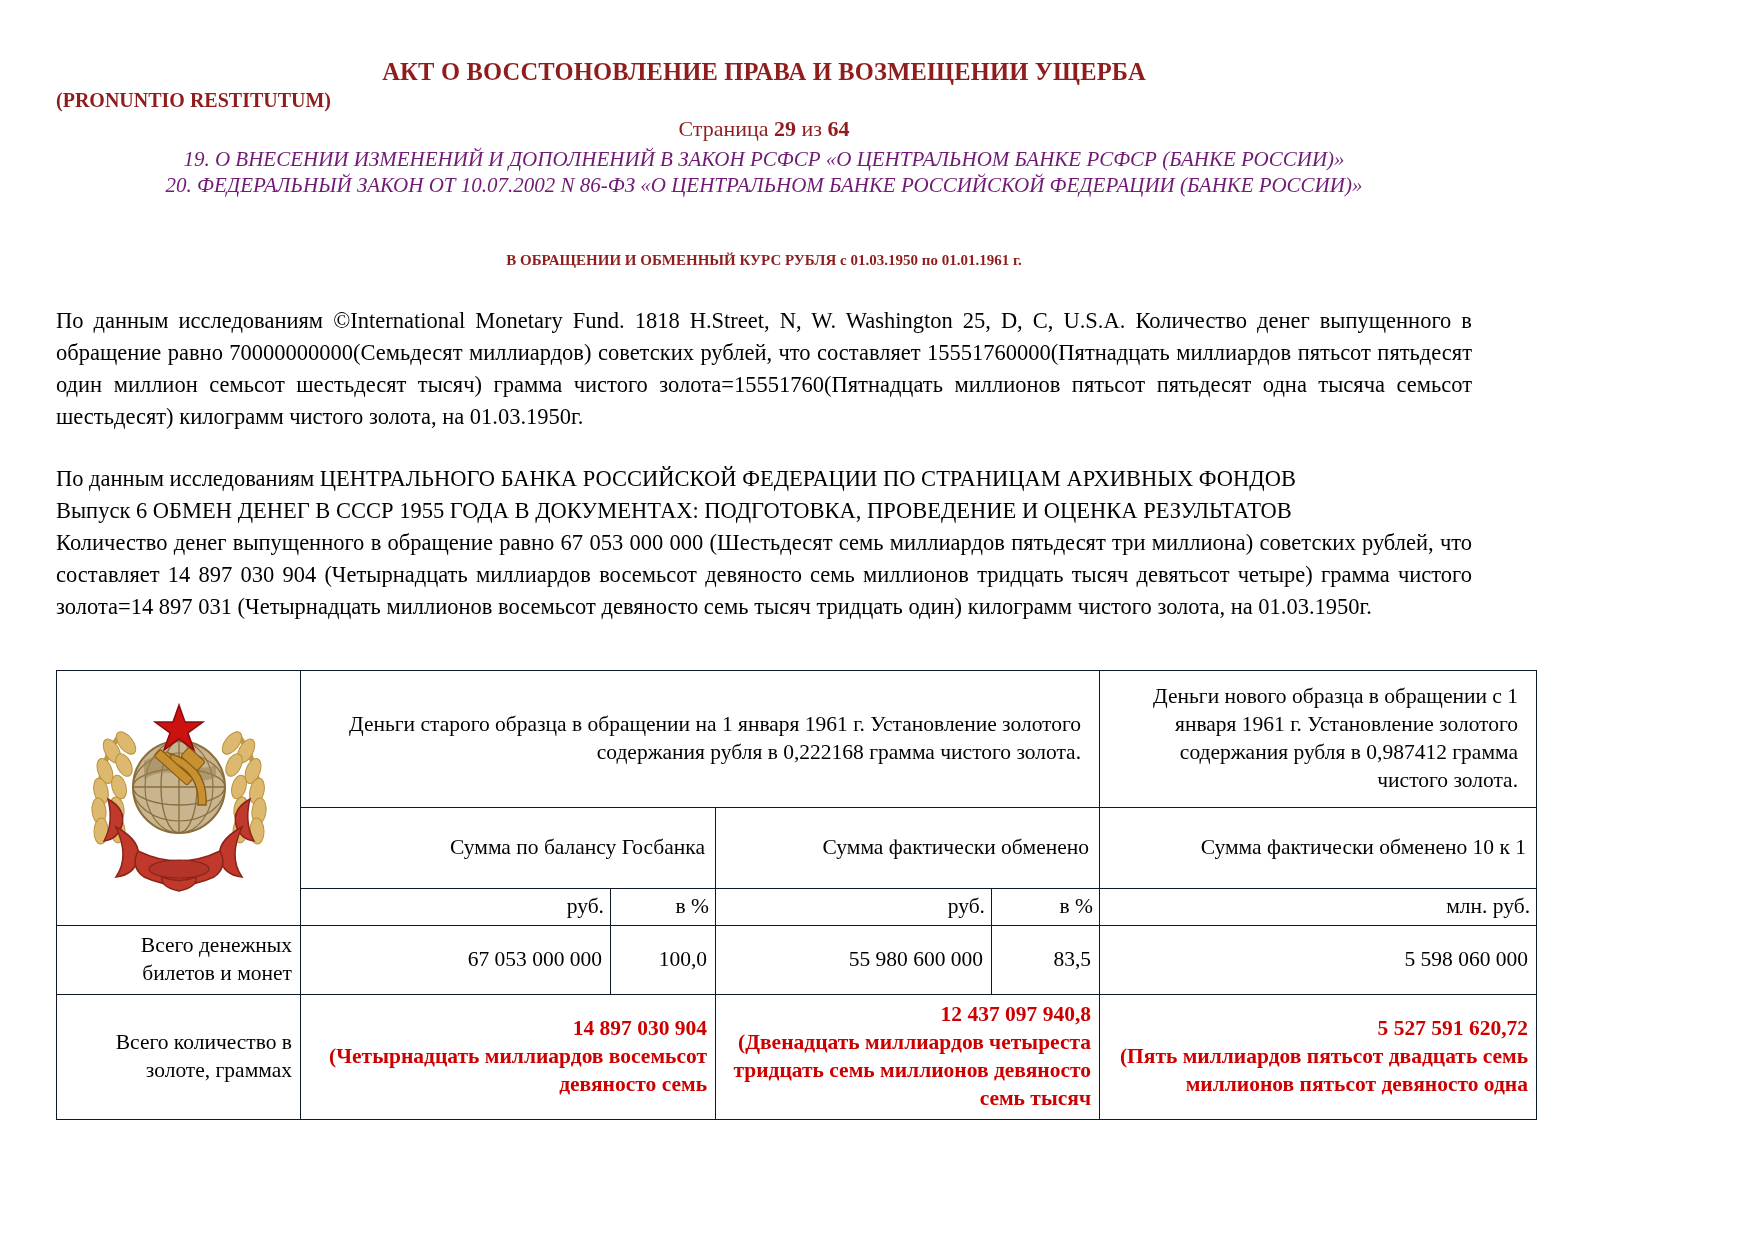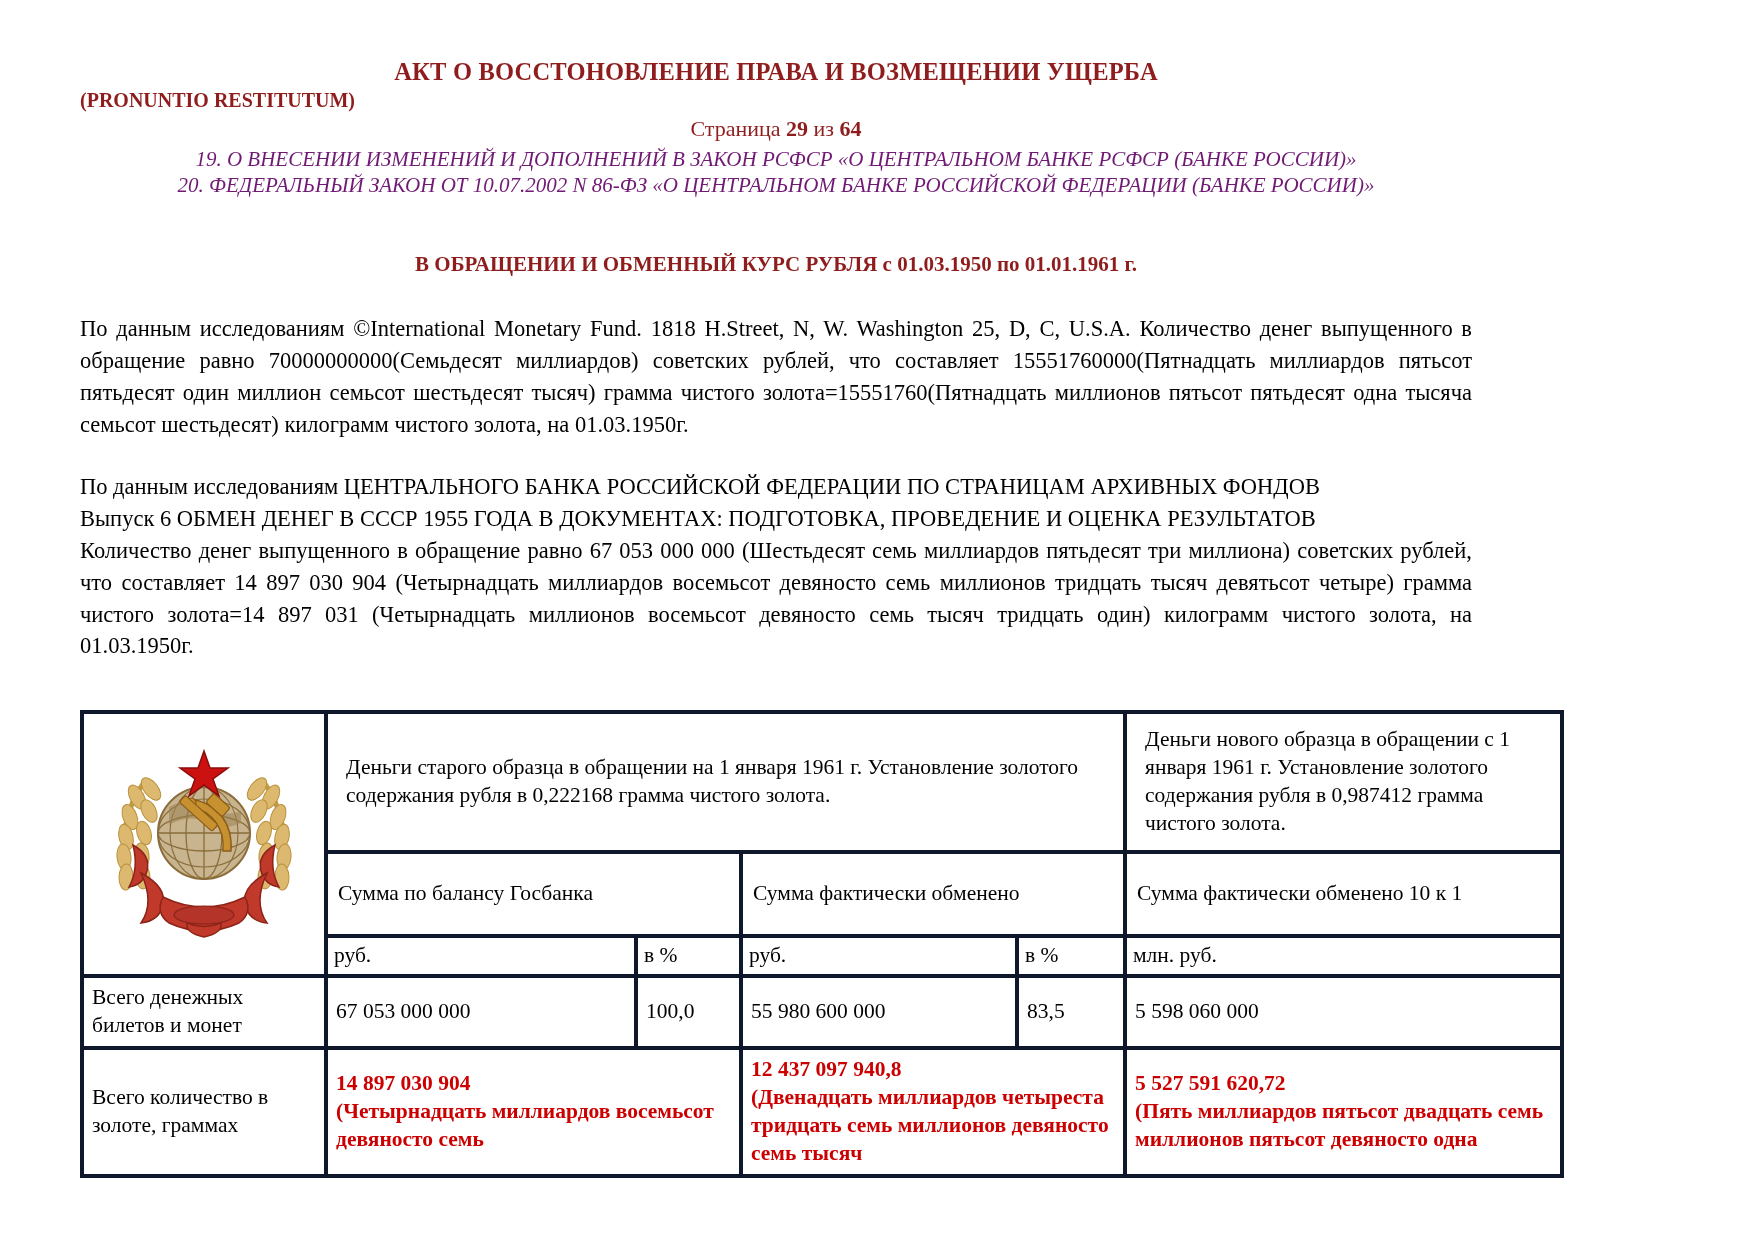--- a/index.html
+++ b/index.html
@@ -10,21 +10,21 @@
   body {
     width: 1755px;
     min-height: 1241px;
     font-family: "Liberation Serif", "DejaVu Serif", serif;
     color: #000000;
     -webkit-font-smoothing: antialiased;
   }
   .page {
     width: 1590px;
     box-sizing: border-box;
-    padding: 58px 118px 20px 80px;
+    padding: 58px 118px 20px 56px;
   }
 
   
   .doc-title {
     text-align: center;
     font-weight: bold;
     font-size: 24.5px;
     color: #8f1d1d;
     line-height: 1.18;
     letter-spacing: 0.2px;
@@ -49,21 +49,21 @@
     font-size: 21px;
     color: #701a75;
     line-height: 1.25;
     font-style: italic;
   }
   .law-line.first { margin-top: 4px; }
 
   .section-heading {
     text-align: center;
     font-weight: bold;
-    font-size: 21px;
+    font-size: 15px;
     color: #8f1d1d;
     margin-top: 54px;
   }
 
   
   .para {
     font-size: 22.5px;
     line-height: 1.42;
     text-align: justify;
     margin-top: 36px;
@@ -72,23 +72,23 @@
   .para.tight { margin-top: 30px; }
 
   
   table.main {
     margin-top: 48px;
     border-collapse: collapse;
     width: 100%;
     table-layout: fixed;
   }
   table.main td {
-    border: 4px solid #0f172a;
+    border: 1px solid #0f172a;
     vertical-align: middle;
-    text-align: left;
+    text-align: right;
     font-size: 21.5px;
     line-height: 1.3;
     padding: 6px 8px;
   }
   .emblem-cell {
     width: 244px;
     padding: 0 !important;
     vertical-align: middle;
   }
   .emblem-wrap {

